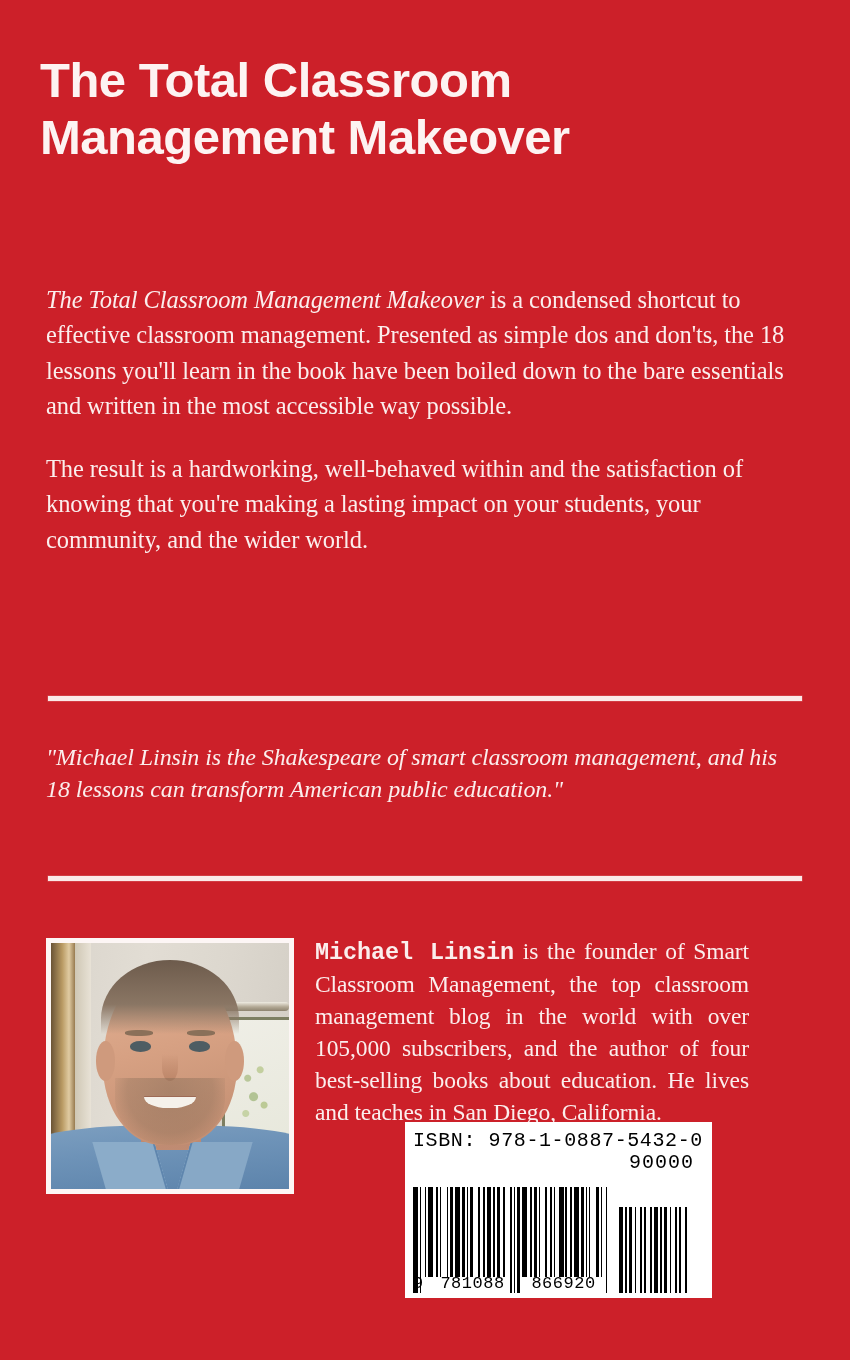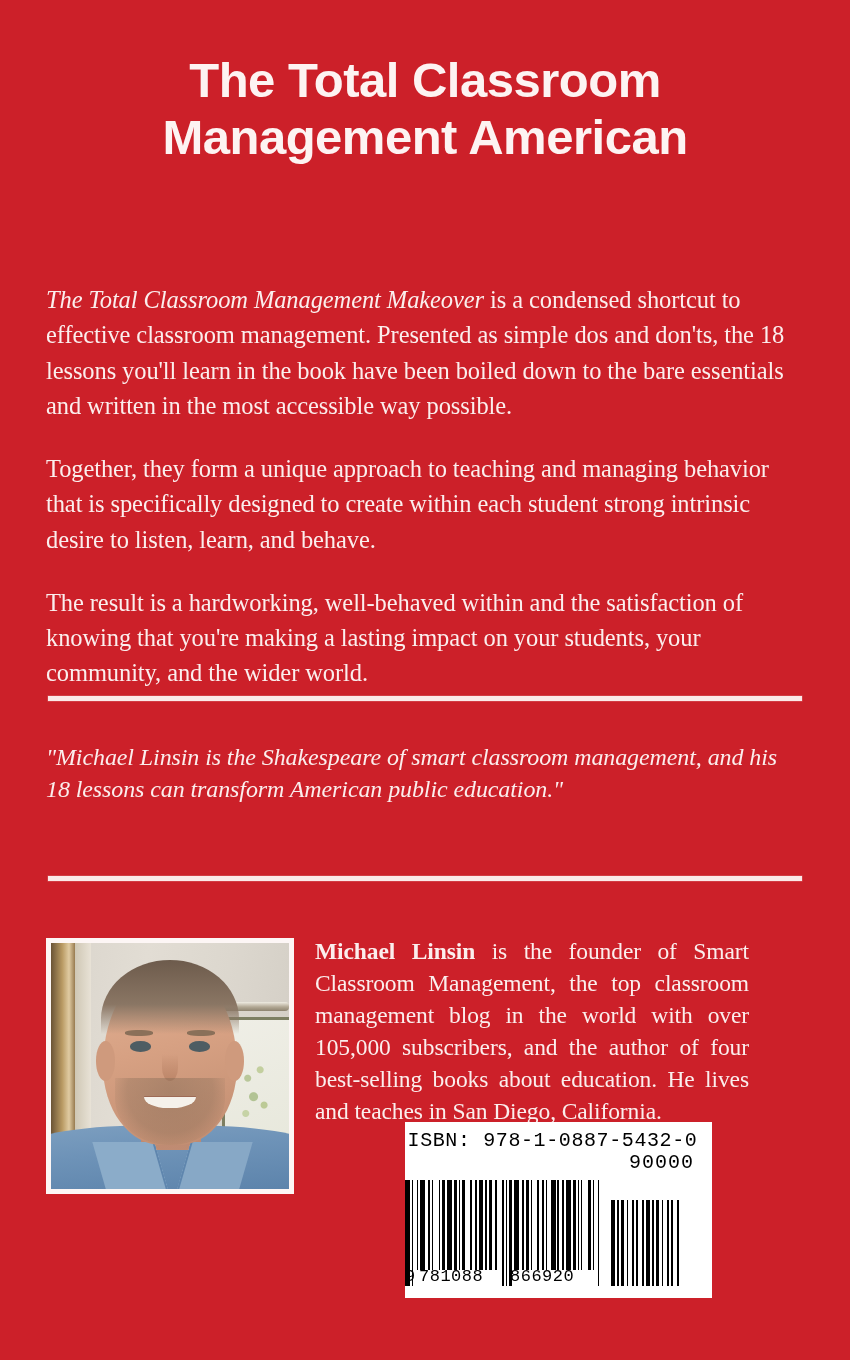--- a/index.html
+++ b/index.html
@@ -16,21 +16,20 @@
     font-family: "Liberation Serif", serif;
     -webkit-font-smoothing: antialiased;
   }
 
   
   .title-block {
     position: absolute;
     left: 0;
     top: 52px;
     width: 850px;
-    text-align: center;
   }
   .book-title {
     font-family: "Liberation Sans", sans-serif;
     font-weight: 700;
     font-size: 49px;
     line-height: 1.17;
     letter-spacing: -0.5px;
     color: #fdf3f2;
     margin: 0;
     padding: 0 40px;
@@ -234,52 +233,52 @@
   }
   .bio p {
     margin: 0;
     font-family: "Liberation Serif", serif;
     font-size: 23.5px;
     line-height: 1.36;
     color: #fbeeed;
     text-align: justify;
     letter-spacing: -0.1px;
   }
-  .bio strong { font-weight: 700; }
+  .bio strong { font-weight: 700; font-family: Liberation Mono, monospace; }
 
   
   .barcode-box {
     position: absolute;
     left: 405px;
     top: 1122px;
     width: 307px;
     height: 176px;
     background: #ffffff;
     box-sizing: border-box;
-    padding: 9px 12px 6px 0;
+    padding: 9px 12px 6px 8px;
   }
   .isbn-line {
     font-family: "Liberation Mono", monospace;
     font-size: 20px;
     letter-spacing: 0.6px;
     color: #000;
     text-align: center;
     white-space: nowrap;
     line-height: 1;
     margin-bottom: 2px;
   }
   .price-line {
     font-family: "Liberation Mono", monospace;
     font-size: 20px;
     letter-spacing: 1px;
     color: #000;
     text-align: right;
     line-height: 1;
     padding-right: 6px;
-    margin-bottom: 7px;
+    margin-bottom: 14px;
   }
   .bars-row {
     display: flex;
     align-items: flex-end;
     gap: 10px;
     height: 106px;
   }
   .bars-main {
     position: relative;
     flex: 0 0 196px;
@@ -303,37 +302,36 @@
     height: 18px;
     font-family: "Liberation Mono", monospace;
     font-size: 17px;
     letter-spacing: 0.5px;
     color: #000;
     display: flex;
     align-items: flex-end;
     background: #fff;
   }
   .ean-digits .d1 { width: 14px; }
-  .ean-digits .dgrp { flex: 1; text-align: left; }
+  .ean-digits .dgrp { flex: 1; text-align: center; }
 </style>
 </head>
 <body>
 
 <div id="cover">
 
   <div class="title-block">
     <h1 class="book-title">
       <span class="tl">The Total Classroom</span>
-      <span class="tl">Management American</span>
+      <span class="tl">Management Makeover</span>
     </h1>
   </div>
 
   <div class="blurb">
     <p><em>The Total Classroom Management Makeover</em><span> is a condensed shortcut to effective classroom management. Presented as simple dos and don'ts, the 18 lessons you'll learn in the book have been boiled down to the bare essentials and written in the most accessible way possible.</span></p>
-    <p>Together, they form a unique approach to teaching and managing behavior that is specifically designed to create within each student strong intrinsic desire to listen, learn, and behave.</p>
     <p>The result is a hardworking, well-behaved within and the satisfaction of knowing that you're making a lasting impact on your students, your community, and the wider world.</p>
   </div>
 
   <div class="rule rule-top"></div>
 
   <div class="quote-block">
     <p class="quote-text">"Michael Linsin is the Shakespeare of smart classroom management, and his 18 lessons can transform American public education."</p>
   </div>
 
   <div class="rule rule-bottom"></div>

